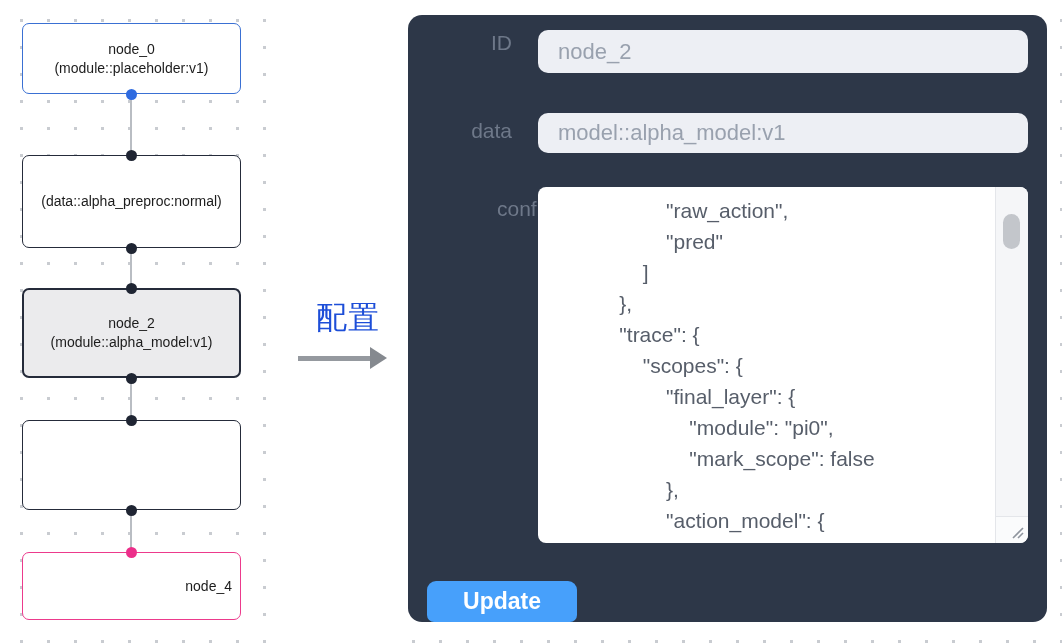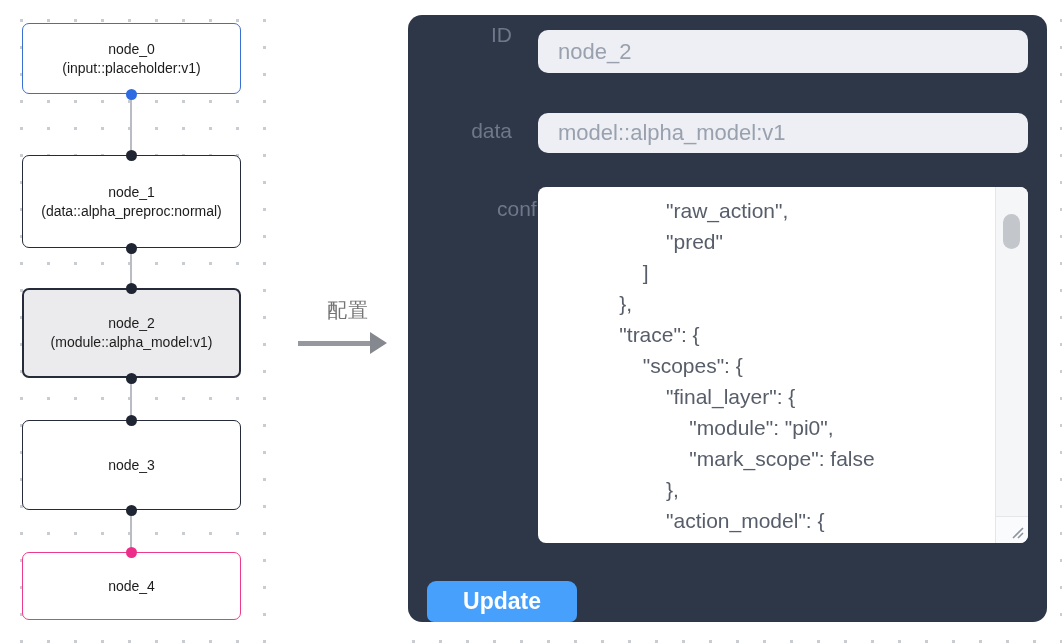--- a/index.html
+++ b/index.html
@@ -30,21 +30,21 @@
     display: flex; flex-direction: column; justify-content: center;
     text-align: center;
     padding: 20px 8px;
     z-index: 2;
   }
   .node .nl {
     font-size: 14px; line-height: 19px; color: #1c1c1c;
     word-break: break-all;
   }
   .node.v-input  { border-color: #3a70d3; }
-  .node.v-output { border-color: #ec3a8c; }
+  .node.v-output { border-color: #ec3a8c; align-items: flex-end; }
   .node.v-selected { border-width: 2.4px; background: #ebebed; }
   #n0 { top: 23px;  height: 71px; }
   #n1 { top: 155px; height: 93px; }
   #n2 { top: 288px; height: 90px; }
   #n3 { top: 420px; height: 90px; }
   #n4 { top: 552px; height: 68px; }
 
   .edge {
     position: absolute; left: 130px; width: 2px;
     background: #b9bdc3; z-index: 1;
@@ -62,21 +62,21 @@
   .port.pink { background: #ec2e8a; }
   #p0b { top: 89px; }  #p1t { top: 150px; } #p1b { top: 243px; }
   #p2t { top: 283px; } #p2b { top: 373px; } #p3t { top: 415px; }
   #p3b { top: 505px; } #p4t { top: 547px; }
 
   
   .transfer {
     position: absolute; left: 293px; top: 297px; width: 110px;
     text-align: center; z-index: 2;
   }
-  .transfer .txt { font-size: 20px; color: #737373; letter-spacing: 1px; }
+  .transfer .txt { font-size: 31px; color: #1d4ed8; letter-spacing: 1px; }
   .arrow { position: relative; margin-top: 8px; height: 22px; }
   .arrow .shaft {
     position: absolute; left: 5px; top: 9px; width: 72px; height: 5px;
     background: #95999f;
   }
   .arrow .head {
     position: absolute; left: 77px; top: 0;
     width: 0; height: 0;
     border-top: 11px solid transparent;
     border-bottom: 11px solid transparent;
@@ -90,21 +90,21 @@
     background: #2d3748;
     border-radius: 14px;
     overflow: hidden;
     z-index: 2;
   }
   .flabel {
     position: absolute; left: 0; width: 104px;
     text-align: right;
     font-size: 21px; color: #6e7889;
   }
-  #lbl-id     { top: 8px; }
+  #lbl-id     { top: 16px; }
   #lbl-type   { top: 104px; }
   #lbl-config { top: 182px; margin-left: 41px; }
 
   .field {
     position: absolute; left: 130px; width: 490px;
     background: #edeff4;
     border: none; border-radius: 10px;
     font-family: "Liberation Sans", "DejaVu Sans", sans-serif;
     font-size: 22px; color: #99a1ae;
     padding: 0 20px;
@@ -177,32 +177,30 @@
   <div class="port" id="p1t"></div>
   <div class="port" id="p1b"></div>
   <div class="port" id="p2t"></div>
   <div class="port" id="p2b"></div>
   <div class="port" id="p3t"></div>
   <div class="port" id="p3b"></div>
   <div class="port pink" id="p4t"></div>
 
   <div class="node v-input" id="n0">
     <div class="nl">node_0</div>
-    <div class="nl">(input::placeholder:v1)</div>
+    <div class="nl">(module::placeholder:v1)</div>
   </div>
   <div class="node" id="n1">
-    <div class="nl">node_1</div>
     <div class="nl">(data::alpha_preproc:normal)</div>
   </div>
   <div class="node v-selected" id="n2">
     <div class="nl">node_2</div>
     <div class="nl">(module::alpha_model:v1)</div>
   </div>
   <div class="node" id="n3">
-    <div class="nl">node_3</div>
   </div>
   <div class="node v-output" id="n4">
     <div class="nl">node_4</div>
   </div>
 
   <div class="transfer">
     <div class="txt">配置</div>
     <div class="arrow">
       <div class="shaft"></div>
       <div class="head"></div>

